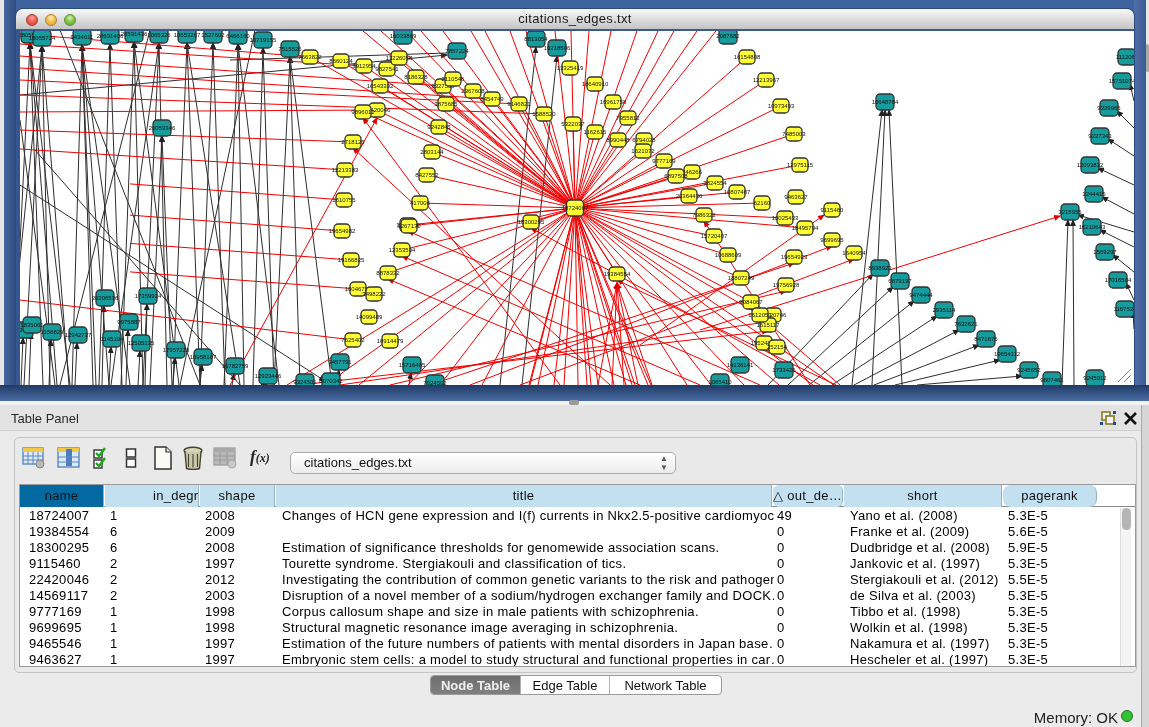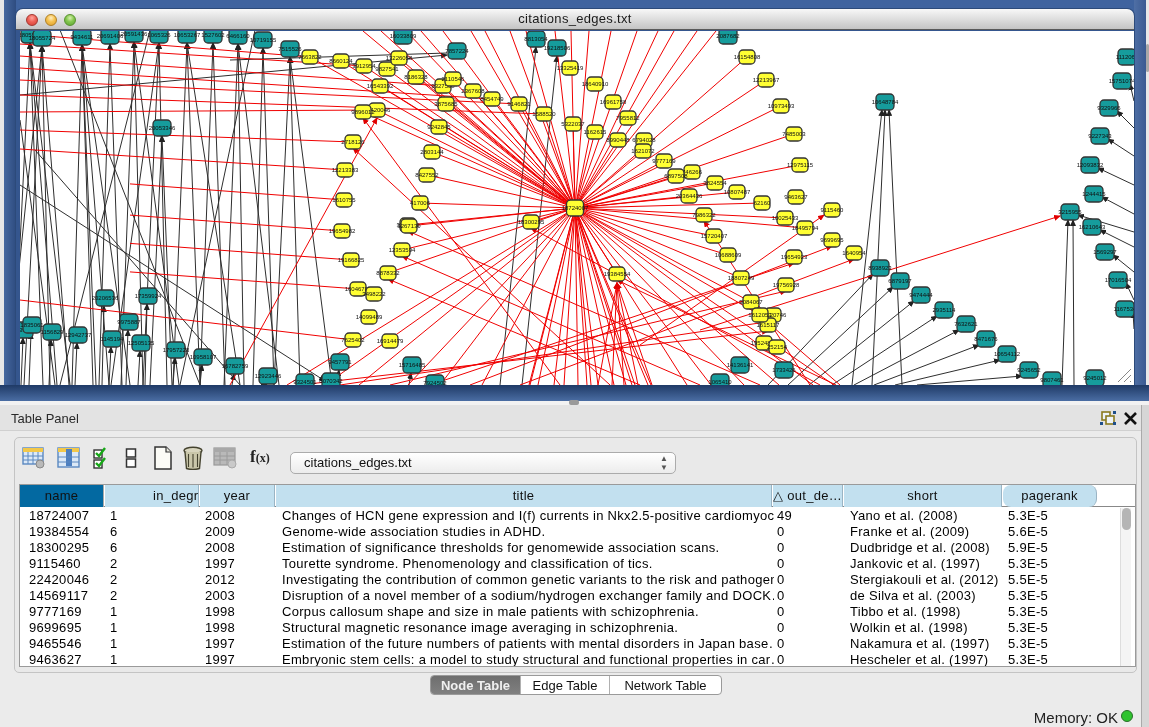--- a/index.html
+++ b/index.html
@@ -617,66 +617,65 @@
         <ellipse cx="11" cy="4.5" rx="9" ry="3.2" fill="#d8d5be" stroke="#44422e" stroke-width="1.4"></ellipse>
         <path d="M3,6 L4.5,22.5 Q11,24.5 17.5,22.5 L19,6" fill="#c9c6a9" stroke="#44422e" stroke-width="1.4"></path>
         <path d="M6.5,8 V21 M11,8 V21.6 M15.5,8 V21" stroke="#44422e" stroke-width="1.1"></path>
       </svg>
       <svg width="24" height="22" style="position:absolute;left:194px;top:1px" viewBox="0 0 24 22">
         <rect x="1" y="1" width="21" height="17" fill="#b9b9b9" stroke="#999" stroke-width="1.2"></rect>
         <rect x="1" y="1" width="21" height="4" fill="#a8a8a8"></rect>
         <path d="M1,9 H22 M1,13 H22 M7,5 V18 M14,5 V18" stroke="#9a9a9a" stroke-width="1"></path>
         <circle cx="19" cy="17" r="4" fill="#c9c9c9" stroke="#aaa"></circle>
       </svg>
-      <div style="position:absolute;left:231px;top:1px;font-family:'Liberation Serif',serif;font-weight:bold;font-size:17px;color:#222;">f<span style="font-size:12px">(x)</span></div>
+      <div style="position:absolute;left:231px;top:1px;font-family:'Liberation Serif',serif;font-style:italic;font-weight:bold;font-size:17px;color:#222;">f<span style="font-size:12px">(x)</span></div>
       <div class="combo">citations_edges.txt<div class="arr">▲<br>▼</div></div>
     </div>
     <div class="tbl">
       <div class="thr">
         <div class="th" style="left:0;width:84px;background:#0369a1;border-right:1px solid #aaa;">name</div>
         <div class="th" style="left:85px;width:94px;padding-left:48px;">in_degree</div>
-        <div class="th" style="left:180px;width:75px;">year</div>
+        <div class="th" style="left:180px;width:75px;">shape</div>
         <div class="th" style="left:256px;width:496px;">title</div>
-        <div class="th" style="left:753px;width:70px;">△ out_de…</div>
+        <div class="th" style="left:753px;width:70px;border-radius:6px;">△ out_de…</div>
         <div class="th" style="left:824px;width:158px;">short</div>
         <div class="th" style="left:983px;width:94px;border-radius:8px;">pagerank</div>
       </div>
       <div class="tbody">
 <div class="tr">
             <div class="c0">18724007</div>
             <div class="c1">1</div>
             <div class="c2">2008</div>
             <div class="c3">Changes of HCN gene expression and I(f) currents in Nkx2.5-positive cardiomyoc…</div>
             <div class="c4">49</div>
             <div class="c5">Yano et al. (2008)</div>
             <div class="c6">5.3E-5</div>
           </div>
 <div class="tr">
             <div class="c0">19384554</div>
             <div class="c1">6</div>
             <div class="c2">2009</div>
-            <div class="c3">Genome-wide association studies in ADHD.</div>
             <div class="c4">0</div>
             <div class="c5">Franke et al. (2009)</div>
             <div class="c6">5.6E-5</div>
           </div>
 <div class="tr">
             <div class="c0">18300295</div>
             <div class="c1">6</div>
             <div class="c2">2008</div>
             <div class="c3">Estimation of significance thresholds for genomewide association scans.</div>
             <div class="c4">0</div>
             <div class="c5">Dudbridge et al. (2008)</div>
             <div class="c6">5.9E-5</div>
           </div>
 <div class="tr">
             <div class="c0">9115460</div>
             <div class="c1">2</div>
             <div class="c2">1997</div>
-            <div class="c3">Tourette syndrome. Phenomenology and classification of tics.</div>
+            <div class="c3">Tourette syndrome. Stergiakouli and classification of tics.</div>
             <div class="c4">0</div>
             <div class="c5">Jankovic et al. (1997)</div>
             <div class="c6">5.3E-5</div>
           </div>
 <div class="tr">
             <div class="c0">22420046</div>
             <div class="c1">2</div>
             <div class="c2">2012</div>
             <div class="c3">Investigating the contribution of common genetic variants to the risk and pathogen…</div>
             <div class="c4">0</div>

